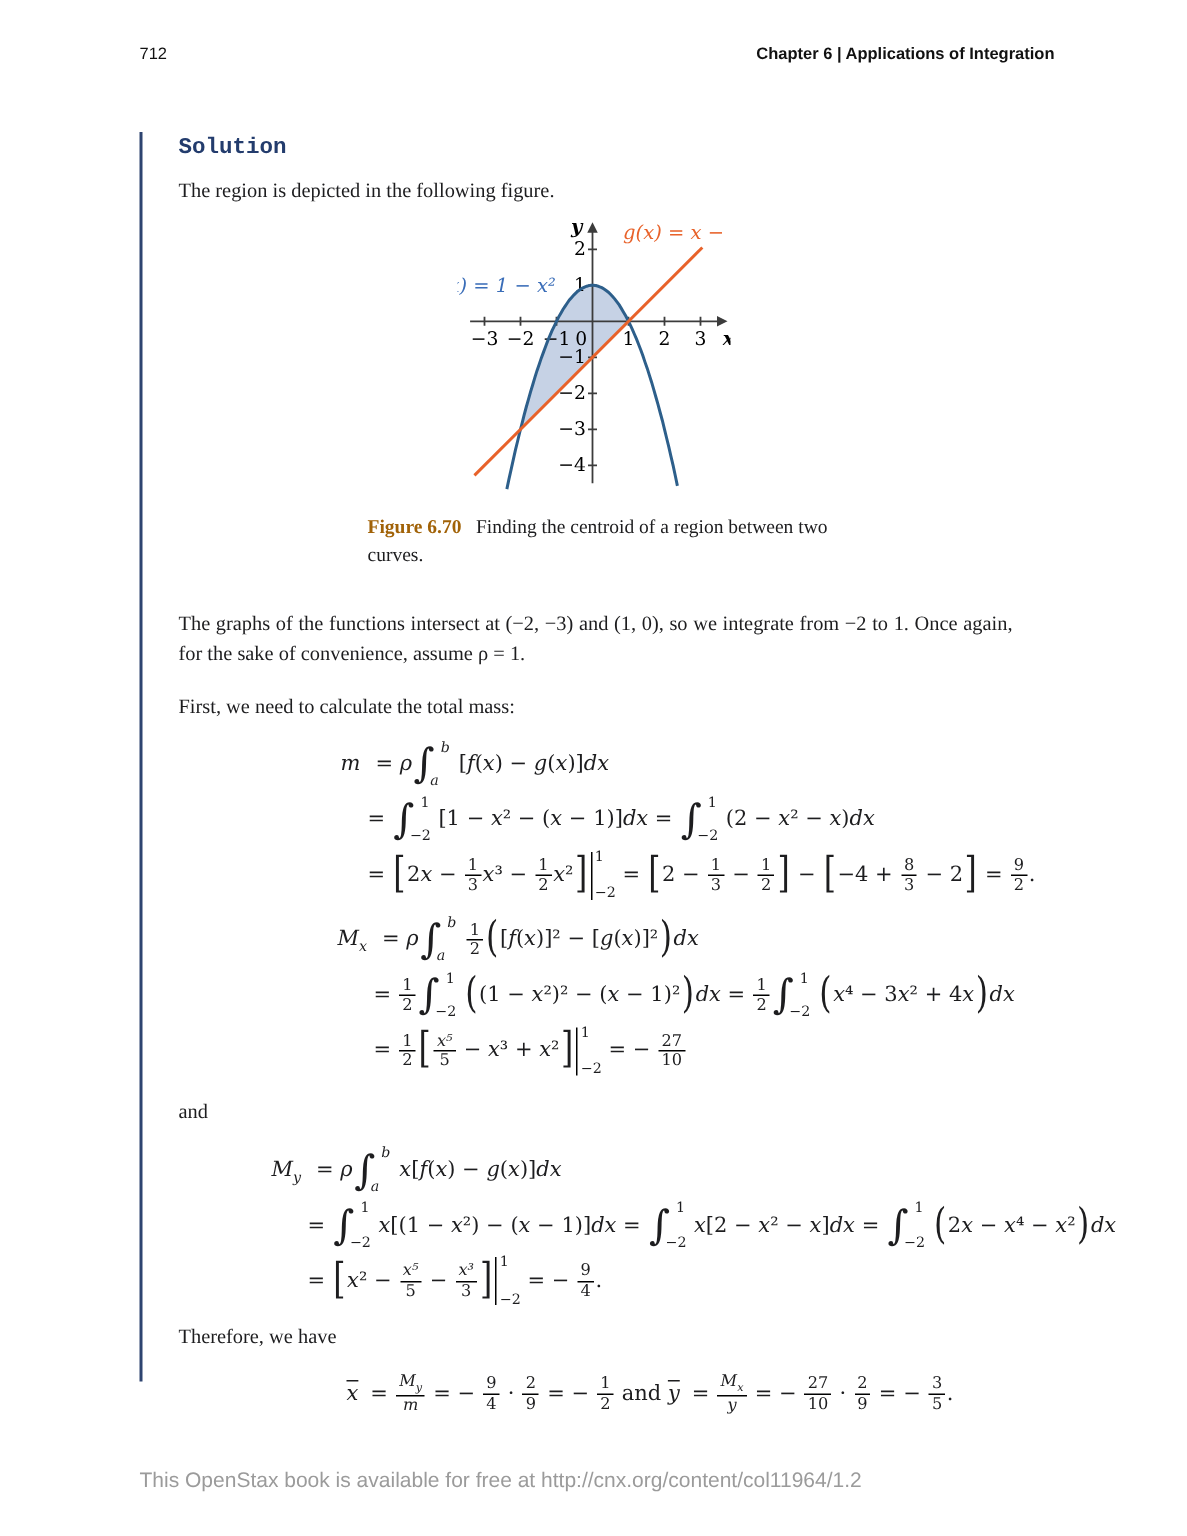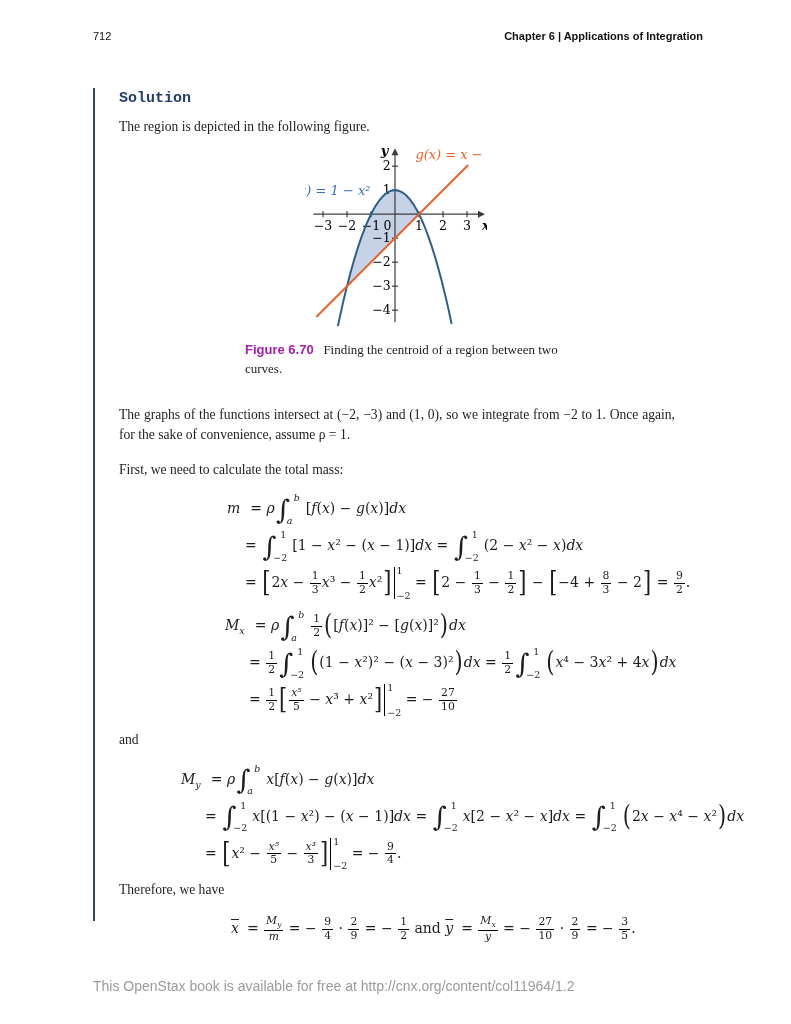--- a/index.html
+++ b/index.html
@@ -12,21 +12,21 @@
   
   #rule{position:absolute;left:93px;top:88px;width:2px;height:833px;background:#2e4470;}
   
   #content{position:absolute;left:119px;top:90px;width:556px;}
   .sol-head{font-family:Liberation Mono, monospace;font-weight:bold;font-size:15px;color:#233c6d;margin:0 0 10px 0;}
   p.body{font-size:13.6px;line-height:1.5;margin:10px 0;font-family:Liberation Serif, serif;}
   p.just{text-align:justify;}
   
   .figure-wrap{margin:4px 0 0 186px;}
   .figure-caption{margin:6px 0 0 126px;width:338px;font-size:13px;line-height:1.45;}
-  .figure-caption .cap-label{font-family:Liberation Sans, sans-serif;font-weight:bold;color:#a21caf;}
+  .figure-caption .cap-label{font-family:Liberation Serif, serif;font-weight:bold;color:#a16207;}
   svg text{font-family:"DejaVu Serif",serif;}
   
   .eq-line{white-space:nowrap;height:37px;line-height:37px;font-size:14px;font-family:"DejaVu Serif",serif;}
   .eq-block{margin:4px 0 6px 0;}
   .mi{font-style:italic;}
   .mr{font-style:normal;}
   .msub{font-size:9.5px;font-style:italic;vertical-align:-4px;}
   .msp{display:inline-block;}
   .mbar{text-decoration:overline;font-style:italic;}
   .mfrac{display:inline-flex;flex-direction:column;align-items:center;vertical-align:middle;
@@ -174,21 +174,21 @@
           </span><span class="mbig">(</span><span class="mr">[</span><span class="mi">f</span><span class="mr">(</span><span class="mi">x</span><span class="mr">)]² − [</span><span class="mi">g</span><span class="mr">(</span><span class="mi">x</span><span class="mr">)]²</span><span class="mbig">)</span><span class="mi">dx</span></div>
       <div class="eq-line" style="margin-left:130px"><span class="mr">= </span><span class="mfrac">
             <span class="fn">1</span>
             <span class="fd">2</span>
           </span><span class="mint">
             <span class="isym">∫</span>
             <span class="ilims">
               <span class="iup">1</span>
               <span class="idn">−2</span>
             </span>
-          </span><span class="mbig">(</span><span class="mr">(1 − </span><span class="mi">x</span><span class="mr">²)² − (</span><span class="mi">x</span><span class="mr"> − 3)²</span><span class="mbig">)</span><span class="mi">dx</span><span class="mr"> = </span><span class="mfrac">
+          </span><span class="mbig">(</span><span class="mr">(1 − </span><span class="mi">x</span><span class="mr">²)² − (</span><span class="mi">x</span><span class="mr"> − 1)²</span><span class="mbig">)</span><span class="mi">dx</span><span class="mr"> = </span><span class="mfrac">
             <span class="fn">1</span>
             <span class="fd">2</span>
           </span><span class="mint">
             <span class="isym">∫</span>
             <span class="ilims">
               <span class="iup">1</span>
               <span class="idn">−2</span>
             </span>
           </span><span class="mbig">(</span><span class="mi">x</span><span class="mr">⁴ − 3</span><span class="mi">x</span><span class="mr">² + 4</span><span class="mi">x</span><span class="mbig">)</span><span class="mi">dx</span></div>
       <div class="eq-line" style="margin-left:130px"><span class="mr">= </span><span class="mfrac">

